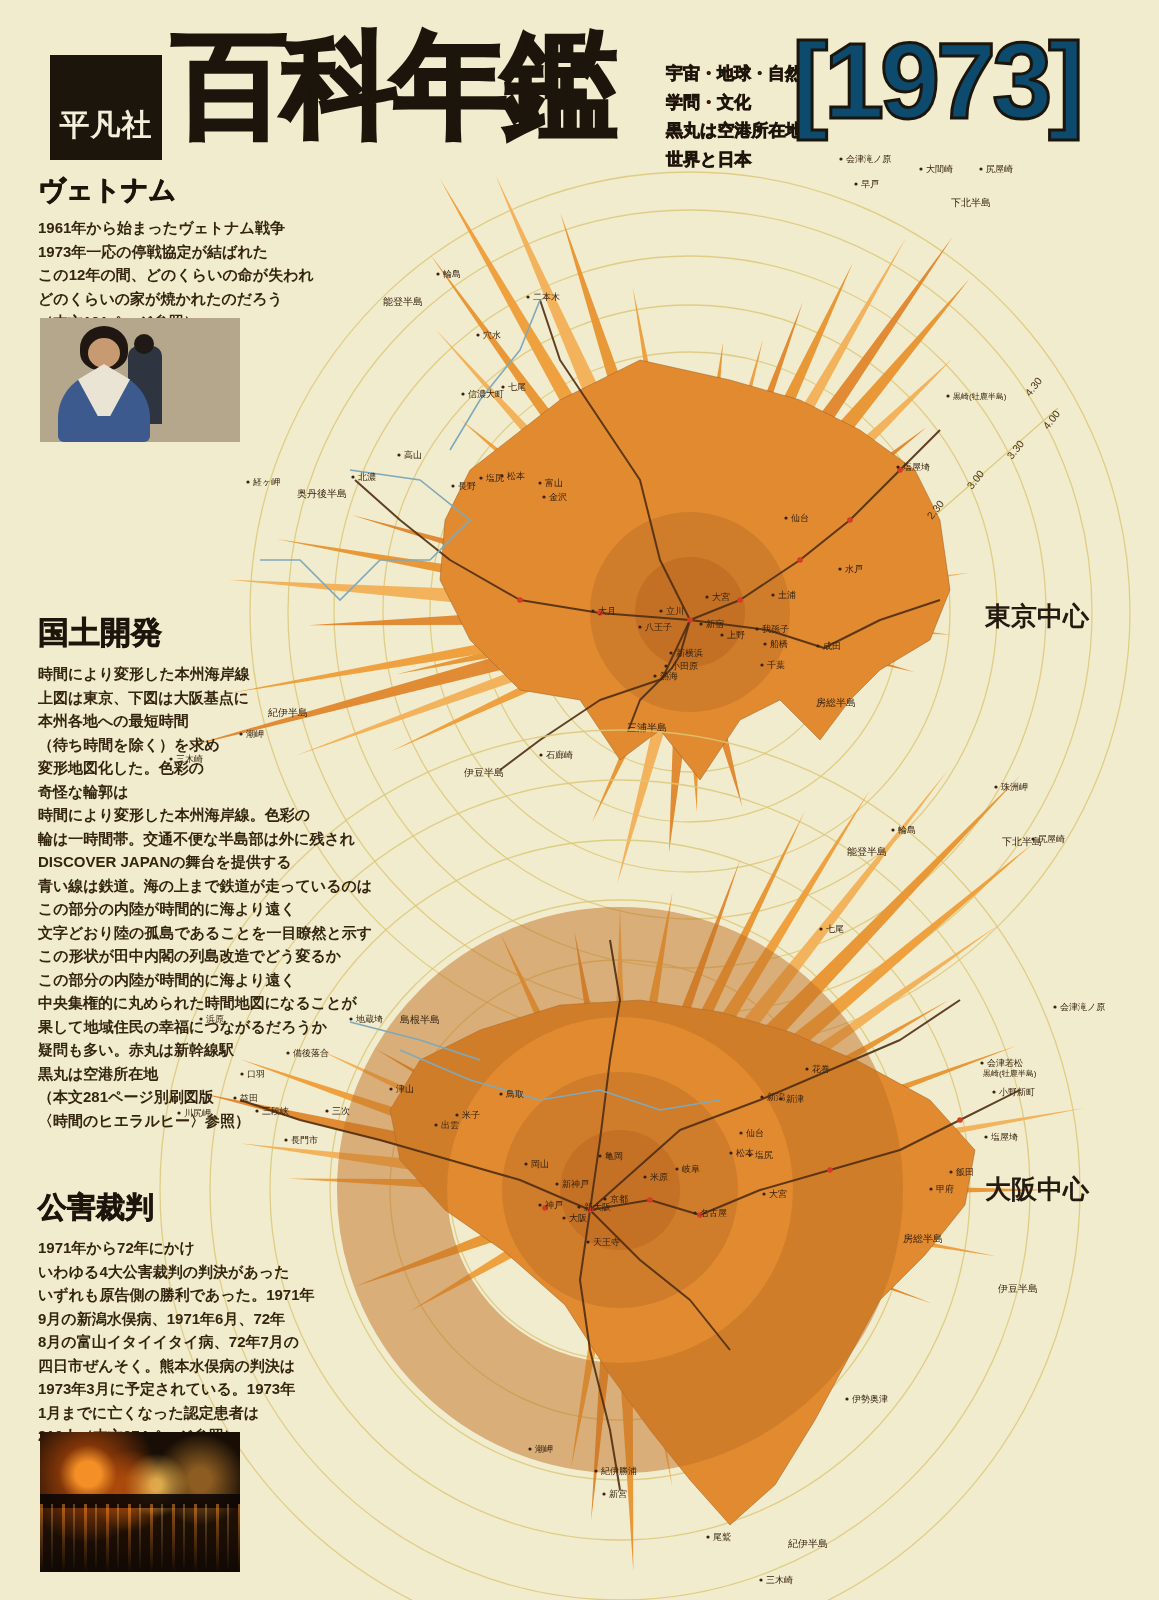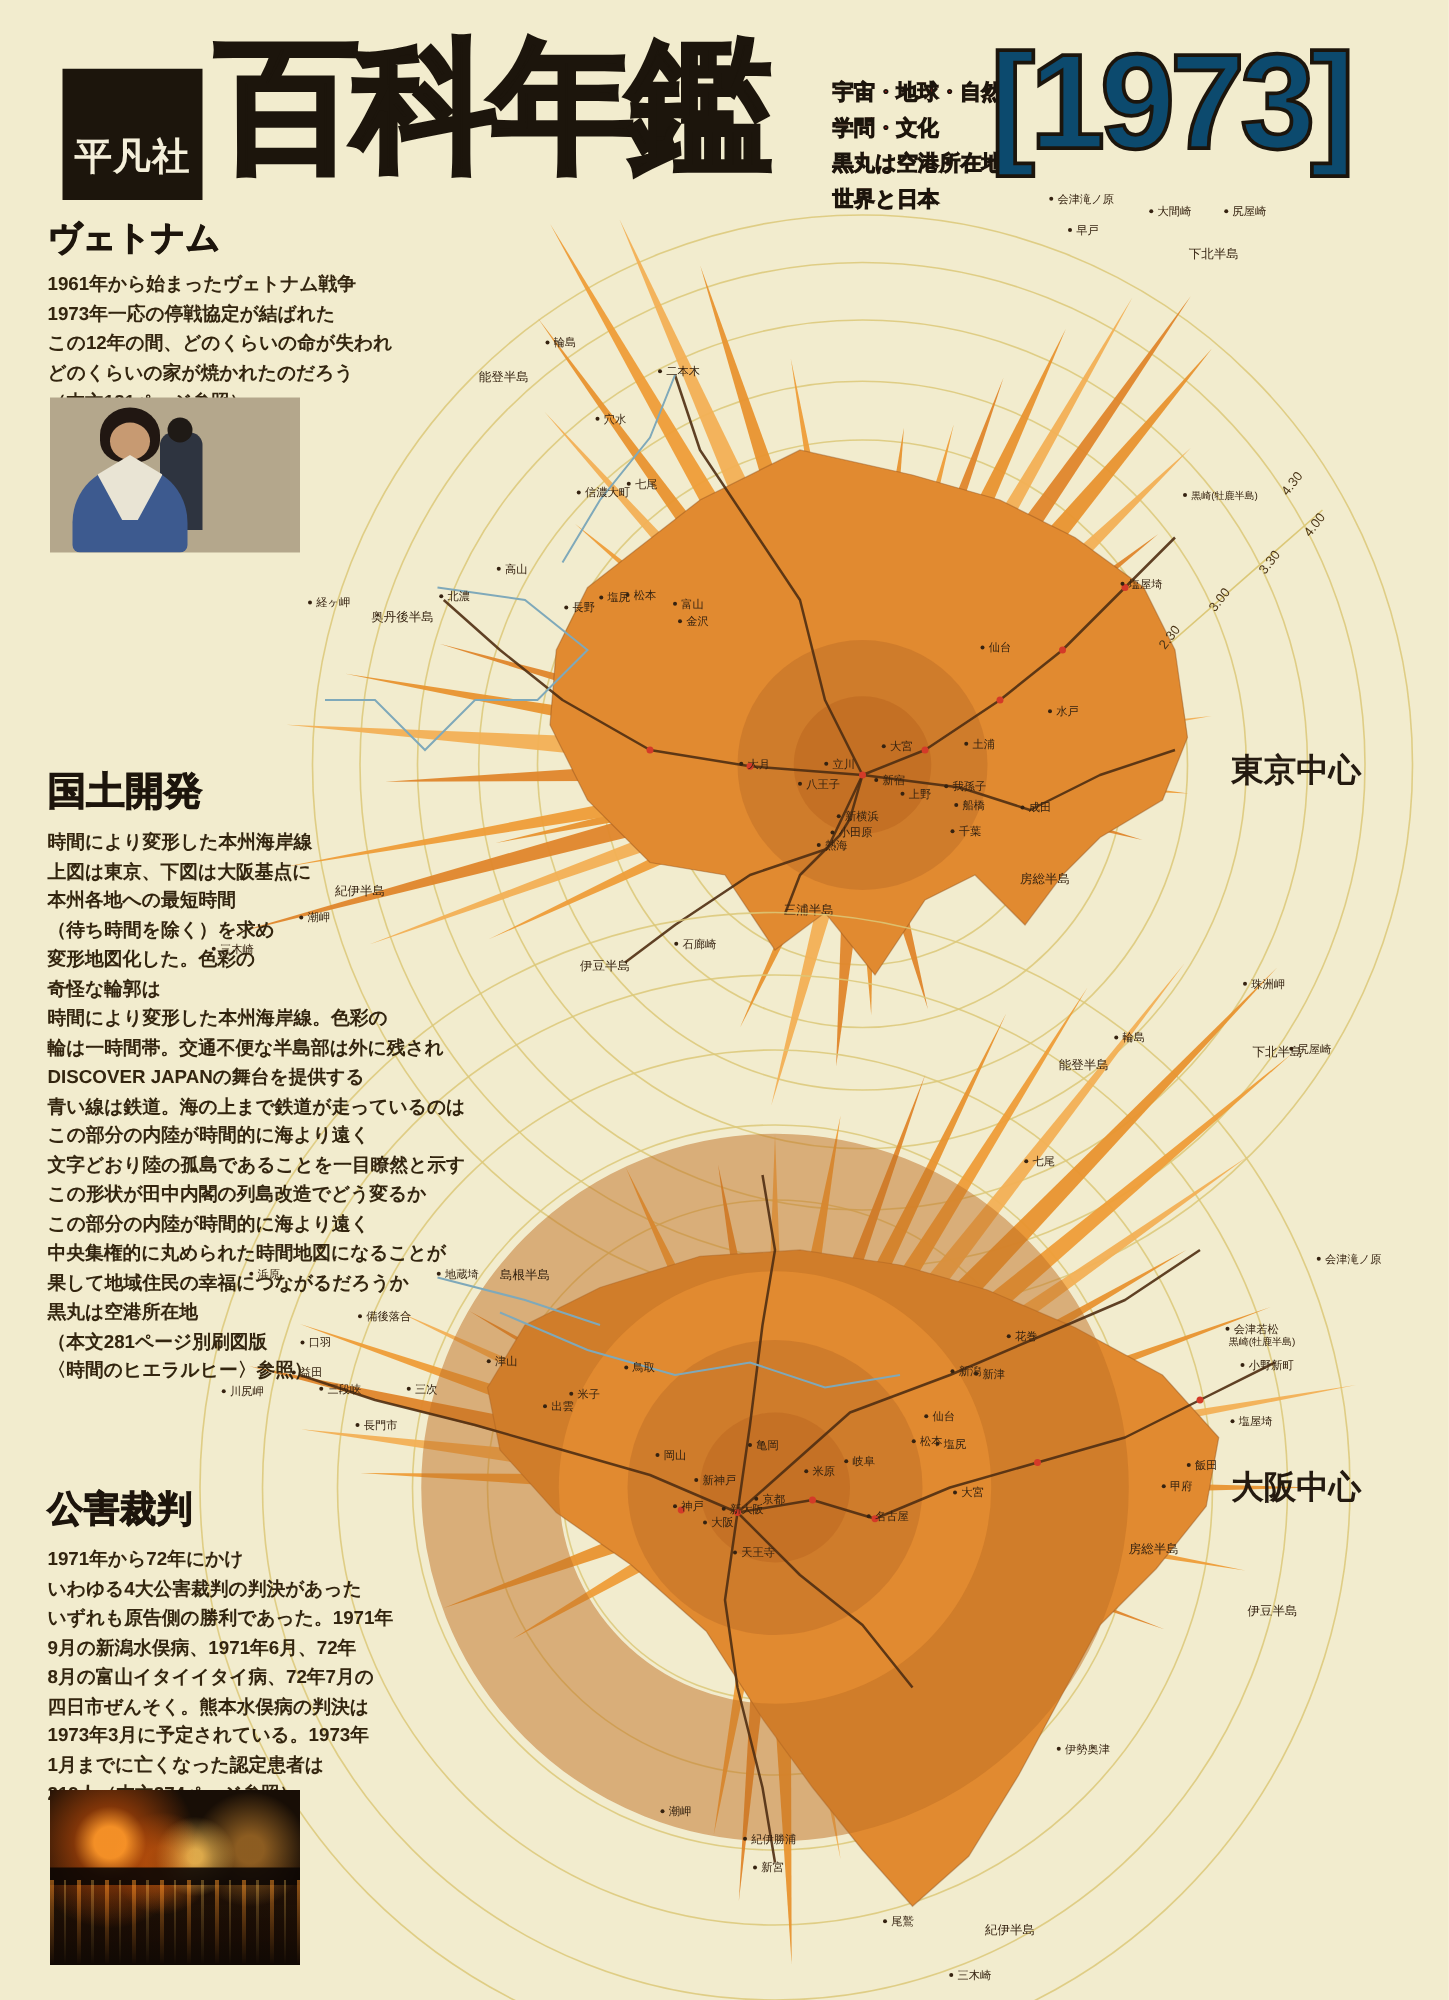--- a/index.html
+++ b/index.html
@@ -419,20 +419,21 @@
         <div class="tl">時間により変形した本州海岸線。色彩の</div>
         <div class="tl">輪は一時間帯。交通不便な半島部は外に残され</div>
         <div class="tl">DISCOVER JAPANの舞台を提供する</div>
         <div class="tl">青い線は鉄道。海の上まで鉄道が走っているのは</div>
         <div class="tl">この部分の内陸が時間的に海より遠く</div>
         <div class="tl">文字どおり陸の孤島であることを一目瞭然と示す</div>
         <div class="tl">この形状が田中内閣の列島改造でどう変るか</div>
         <div class="tl">この部分の内陸が時間的に海より遠く</div>
         <div class="tl">中央集権的に丸められた時間地図になることが</div>
         <div class="tl">果して地域住民の幸福につながるだろうか</div>
+        <div class="tl">疑問も多い。赤丸は新幹線駅</div>
         <div class="tl">黒丸は空港所在地</div>
         <div class="tl">（本文281ページ別刷図版</div>
         <div class="tl">〈時間のヒエラルヒー〉参照）</div>
       </div>
   </section>
 
   <section class="layer block kogai">
     <h2>公害裁判</h2>
     <div>
         <div class="tl">1971年から72年にかけ</div>

